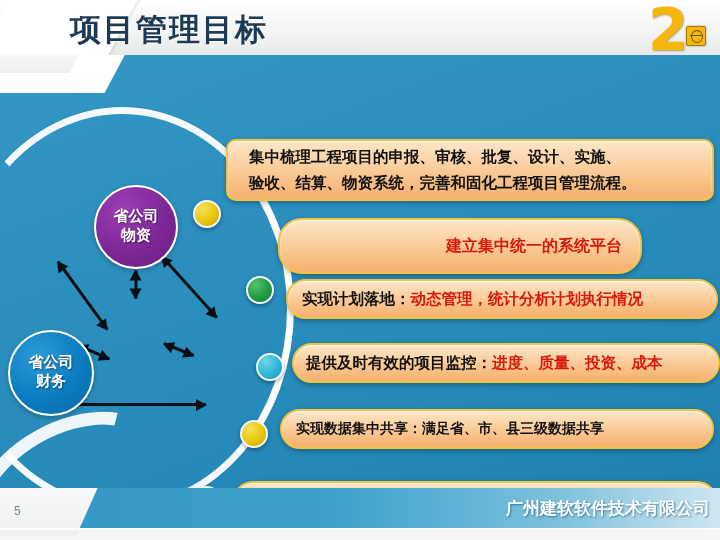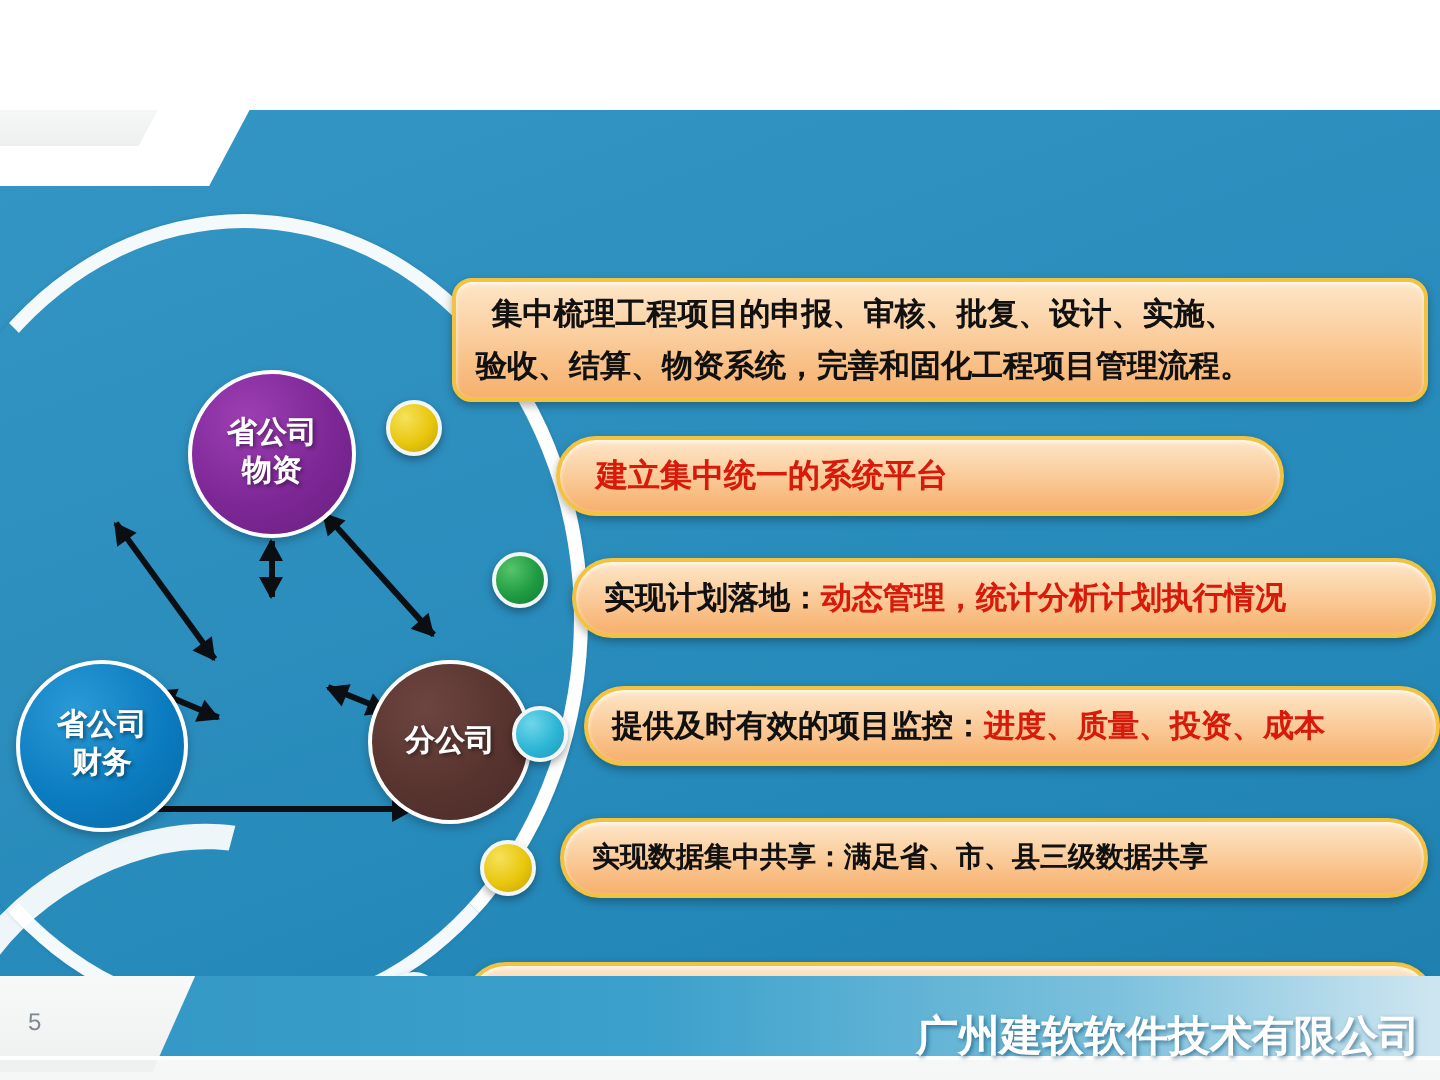--- a/index.html
+++ b/index.html
@@ -133,22 +133,22 @@
     background:linear-gradient(180deg,#fde6c8 0%,#fbd1a3 40%,#f8bd82 75%,#f6b06d 100%);
     box-shadow:0 2px 5px rgba(0,0,0,.30), inset 0 1px 2px rgba(255,255,255,.85);
     display:flex;align-items:center;
     font-family:"DejaVu Serif","Liberation Serif",serif;
     font-weight:bold;color:#111111;
     box-sizing:border-box;
   }
   .pill .blk{color:#111111;}
   .pill .red{color:#d81a0a;}
   .pill-1{left:226px;top:84px;width:488px;height:62px;border-radius:10px;
-    padding:0 10px;font-size:15.5px;line-height:26px;text-align:center;}
-  .pill-2{left:278px;top:163px;width:364px;height:40px;padding:0 18px;font-size:16px;}
+    padding:0 21px;font-size:15.5px;line-height:26px;}
+  .pill-2{left:278px;top:163px;width:364px;height:56px;padding:0 18px;font-size:16px;justify-content:flex-end;}
   .pill-3{left:286px;top:224px;width:432px;height:40px;padding:0 14px;font-size:15.5px;}
   .pill-4{left:292px;top:288px;width:428px;height:40px;padding:0 12px;font-size:15.5px;}
   .pill-5{left:280px;top:354px;width:434px;height:40px;padding:0 14px;font-size:14px;}
   .pill-6{left:232px;top:426px;width:486px;height:42px;padding:0 12px;font-size:15.5px;}
 
   
   .footer{
     position:absolute;left:0;bottom:0;width:720px;height:52px;
     background:linear-gradient(180deg,#ffffff 0%,#f4f5f5 100%);
     overflow:hidden;
@@ -160,58 +160,63 @@
   .footer-notch{
     position:absolute;left:-30px;bottom:4px;width:120px;height:62px;
     background:linear-gradient(180deg,#fbfbfb 0%,#eef0f0 100%);
     transform:skewX(-24deg);
   }
   .page-num{
     position:absolute;left:14px;bottom:22px;
     font-size:12px;color:#7f8a90;font-family:"Liberation Sans",sans-serif;
   }
   .company{
-    position:absolute;right:10px;bottom:8px;
+    position:absolute;right:10px;bottom:20px;
     font-family:"DejaVu Serif","Liberation Serif",serif;
-    font-size:21px;font-weight:bold;color:#ffffff;
+    font-size:17px;font-weight:bold;color:#ffffff;
     text-shadow:1px 1px 2px rgba(0,60,95,.55);
     margin-top:36px;
   }
   .footer-line{
     position:absolute;left:0;bottom:10px;width:720px;height:2px;
     background:#ffffff;
   }
 </style>
 </head>
 <body>
 
 <div class="slide">
 
+  <div class="header">
+    <div class="header-diag"></div>
+    <div class="header-title">项目管理目标</div>
+    <div class="logo">
+      <div class="logo-2">2</div>
+      <div class="logo-globe"></div>
+    </div>
+  </div>
 
   <div class="blue-panel">
     <div class="panel-notch"></div>
     <div class="panel-notch2"></div>
     <div class="swoosh"></div>
     <div class="arc"></div>
 
     <div class="arrow" style="left:58px;top:205px;width:84px;transform:rotate(54deg);"></div>
     <div class="arrow" style="left:162px;top:200px;width:82px;transform:rotate(48deg);"></div>
     <div class="arrow" style="left:60px;top:348px;width:146px;transform:rotate(0deg);"></div>
     <div class="arrow" style="left:136px;top:214px;width:28px;transform:rotate(90deg);"></div>
     <div class="arrow" style="left:78px;top:289px;width:34px;transform:rotate(23deg);"></div>
     <div class="arrow" style="left:164px;top:287px;width:32px;transform:rotate(22deg);"></div>
 
     <div class="node node-wz">
       <span><span>省公司</span><br><span>物资</span></span>
     </div>
     <div class="node node-cw">
       <span><span>省公司</span><br><span>财务</span></span>
-    </div>
-    <div class="node node-fgs">
-      <span>分公司</span>
     </div>
 
     <div class="dot d-yellow" style="left:193px;top:145px;"></div>
     <div class="dot d-green" style="left:246px;top:221px;"></div>
     <div class="dot d-cyan" style="left:256px;top:298px;"></div>
     <div class="dot d-yellow" style="left:240px;top:365px;"></div>
     <div class="dot d-navy" style="left:193px;top:431px;"></div>
 
     <div class="pill pill-1">
       <span>

